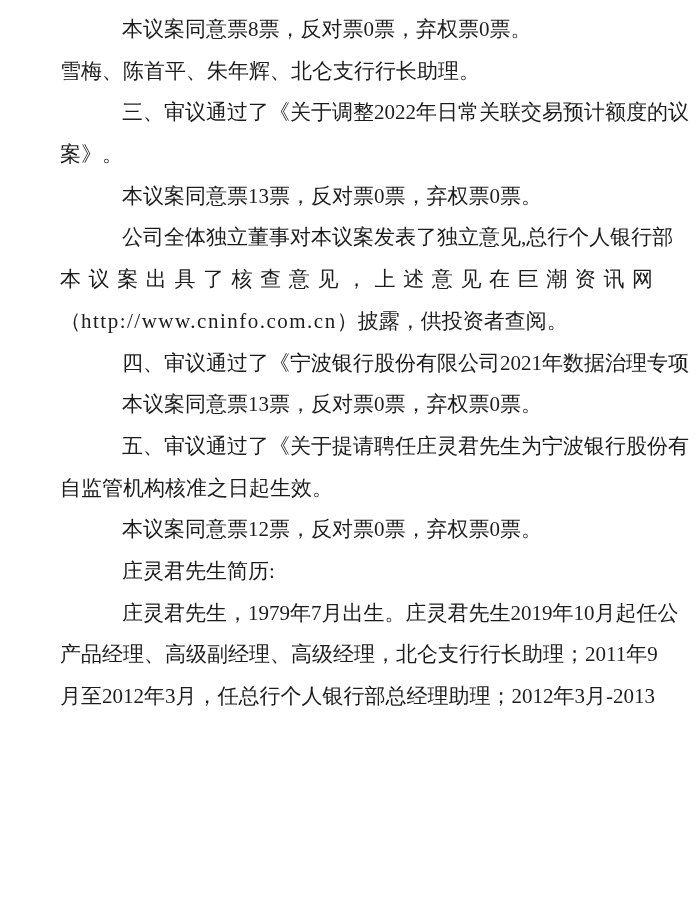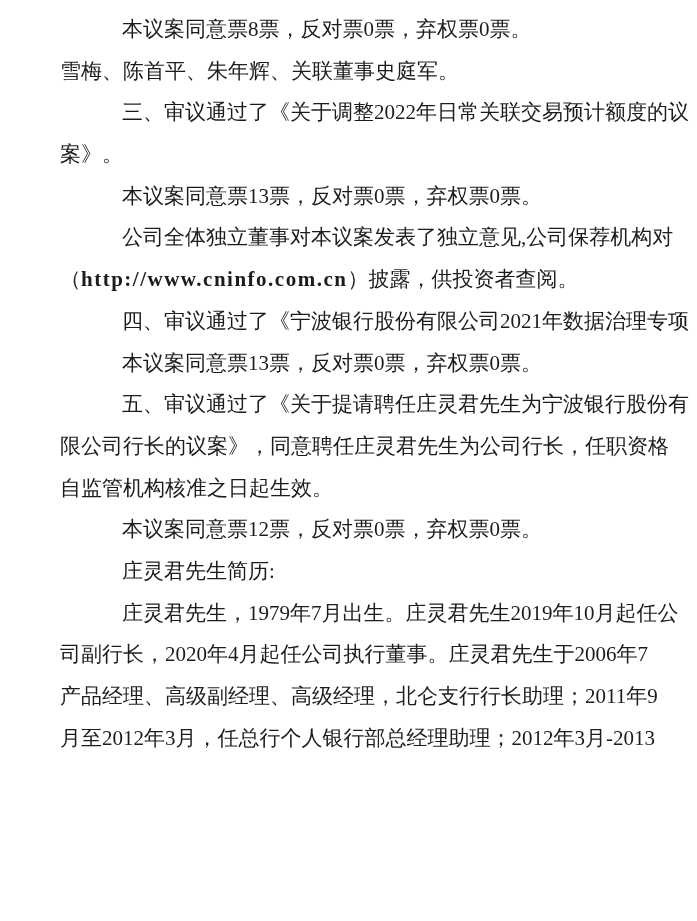--- a/index.html
+++ b/index.html
@@ -32,53 +32,51 @@
   }
   .indent {
     text-indent: 62px;
   }
   
   .stretch {
     letter-spacing: 7.6px;
   }
   .url-line .url {
     letter-spacing: 1.5px;
-    font-weight: bold;
   }
 </style>
 </head>
 <body>
 
 <div class="doc-page">
   <div class="text-block">
 
     <div class="line indent">本议案同意票8票，反对票0票，弃权票0票。</div>
 
-    <div class="line">雪梅、陈首平、朱年辉、关联董事史庭军。</div>
+    <div class="line">雪梅、陈首平、朱年辉、北仑支行行长助理。</div>
 
     <div class="line indent">三、审议通过了《关于调整2022年日常关联交易预计额度的议</div>
     <div class="line">案》。</div>
 
     <div class="line indent">本议案同意票13票，反对票0票，弃权票0票。</div>
 
-    <div class="line indent">公司全体独立董事对本议案发表了独立意见,公司保荐机构对</div>
+    <div class="line indent">公司全体独立董事对本议案发表了独立意见,总行个人银行部</div>
+    <div class="line stretch">本议案出具了核查意见，上述意见在巨潮资讯网</div>
 
     <div class="line url-line"><span>（</span><span class="url">http://www.cninfo.com.cn</span><span>）</span><span>披露，供投资者查阅。</span></div>
 
     <div class="line indent">四、审议通过了《宁波银行股份有限公司2021年数据治理专项</div>
 
     <div class="line indent">本议案同意票13票，反对票0票，弃权票0票。</div>
 
     <div class="line indent">五、审议通过了《关于提请聘任庄灵君先生为宁波银行股份有</div>
-    <div class="line">限公司行长的议案》，同意聘任庄灵君先生为公司行长，任职资格</div>
     <div class="line">自监管机构核准之日起生效。</div>
 
     <div class="line indent">本议案同意票12票，反对票0票，弃权票0票。</div>
 
     <div class="line indent">庄灵君先生简历:</div>
 
     <div class="line indent">庄灵君先生，1979年7月出生。庄灵君先生2019年10月起任公</div>
-    <div class="line">司副行长，2020年4月起任公司执行董事。庄灵君先生于2006年7</div>
     <div class="line">产品经理、高级副经理、高级经理，北仑支行行长助理；2011年9</div>
     <div class="line">月至2012年3月，任总行个人银行部总经理助理；2012年3月-2013</div>
 
   </div>
 </div>
 
 </body></html>

